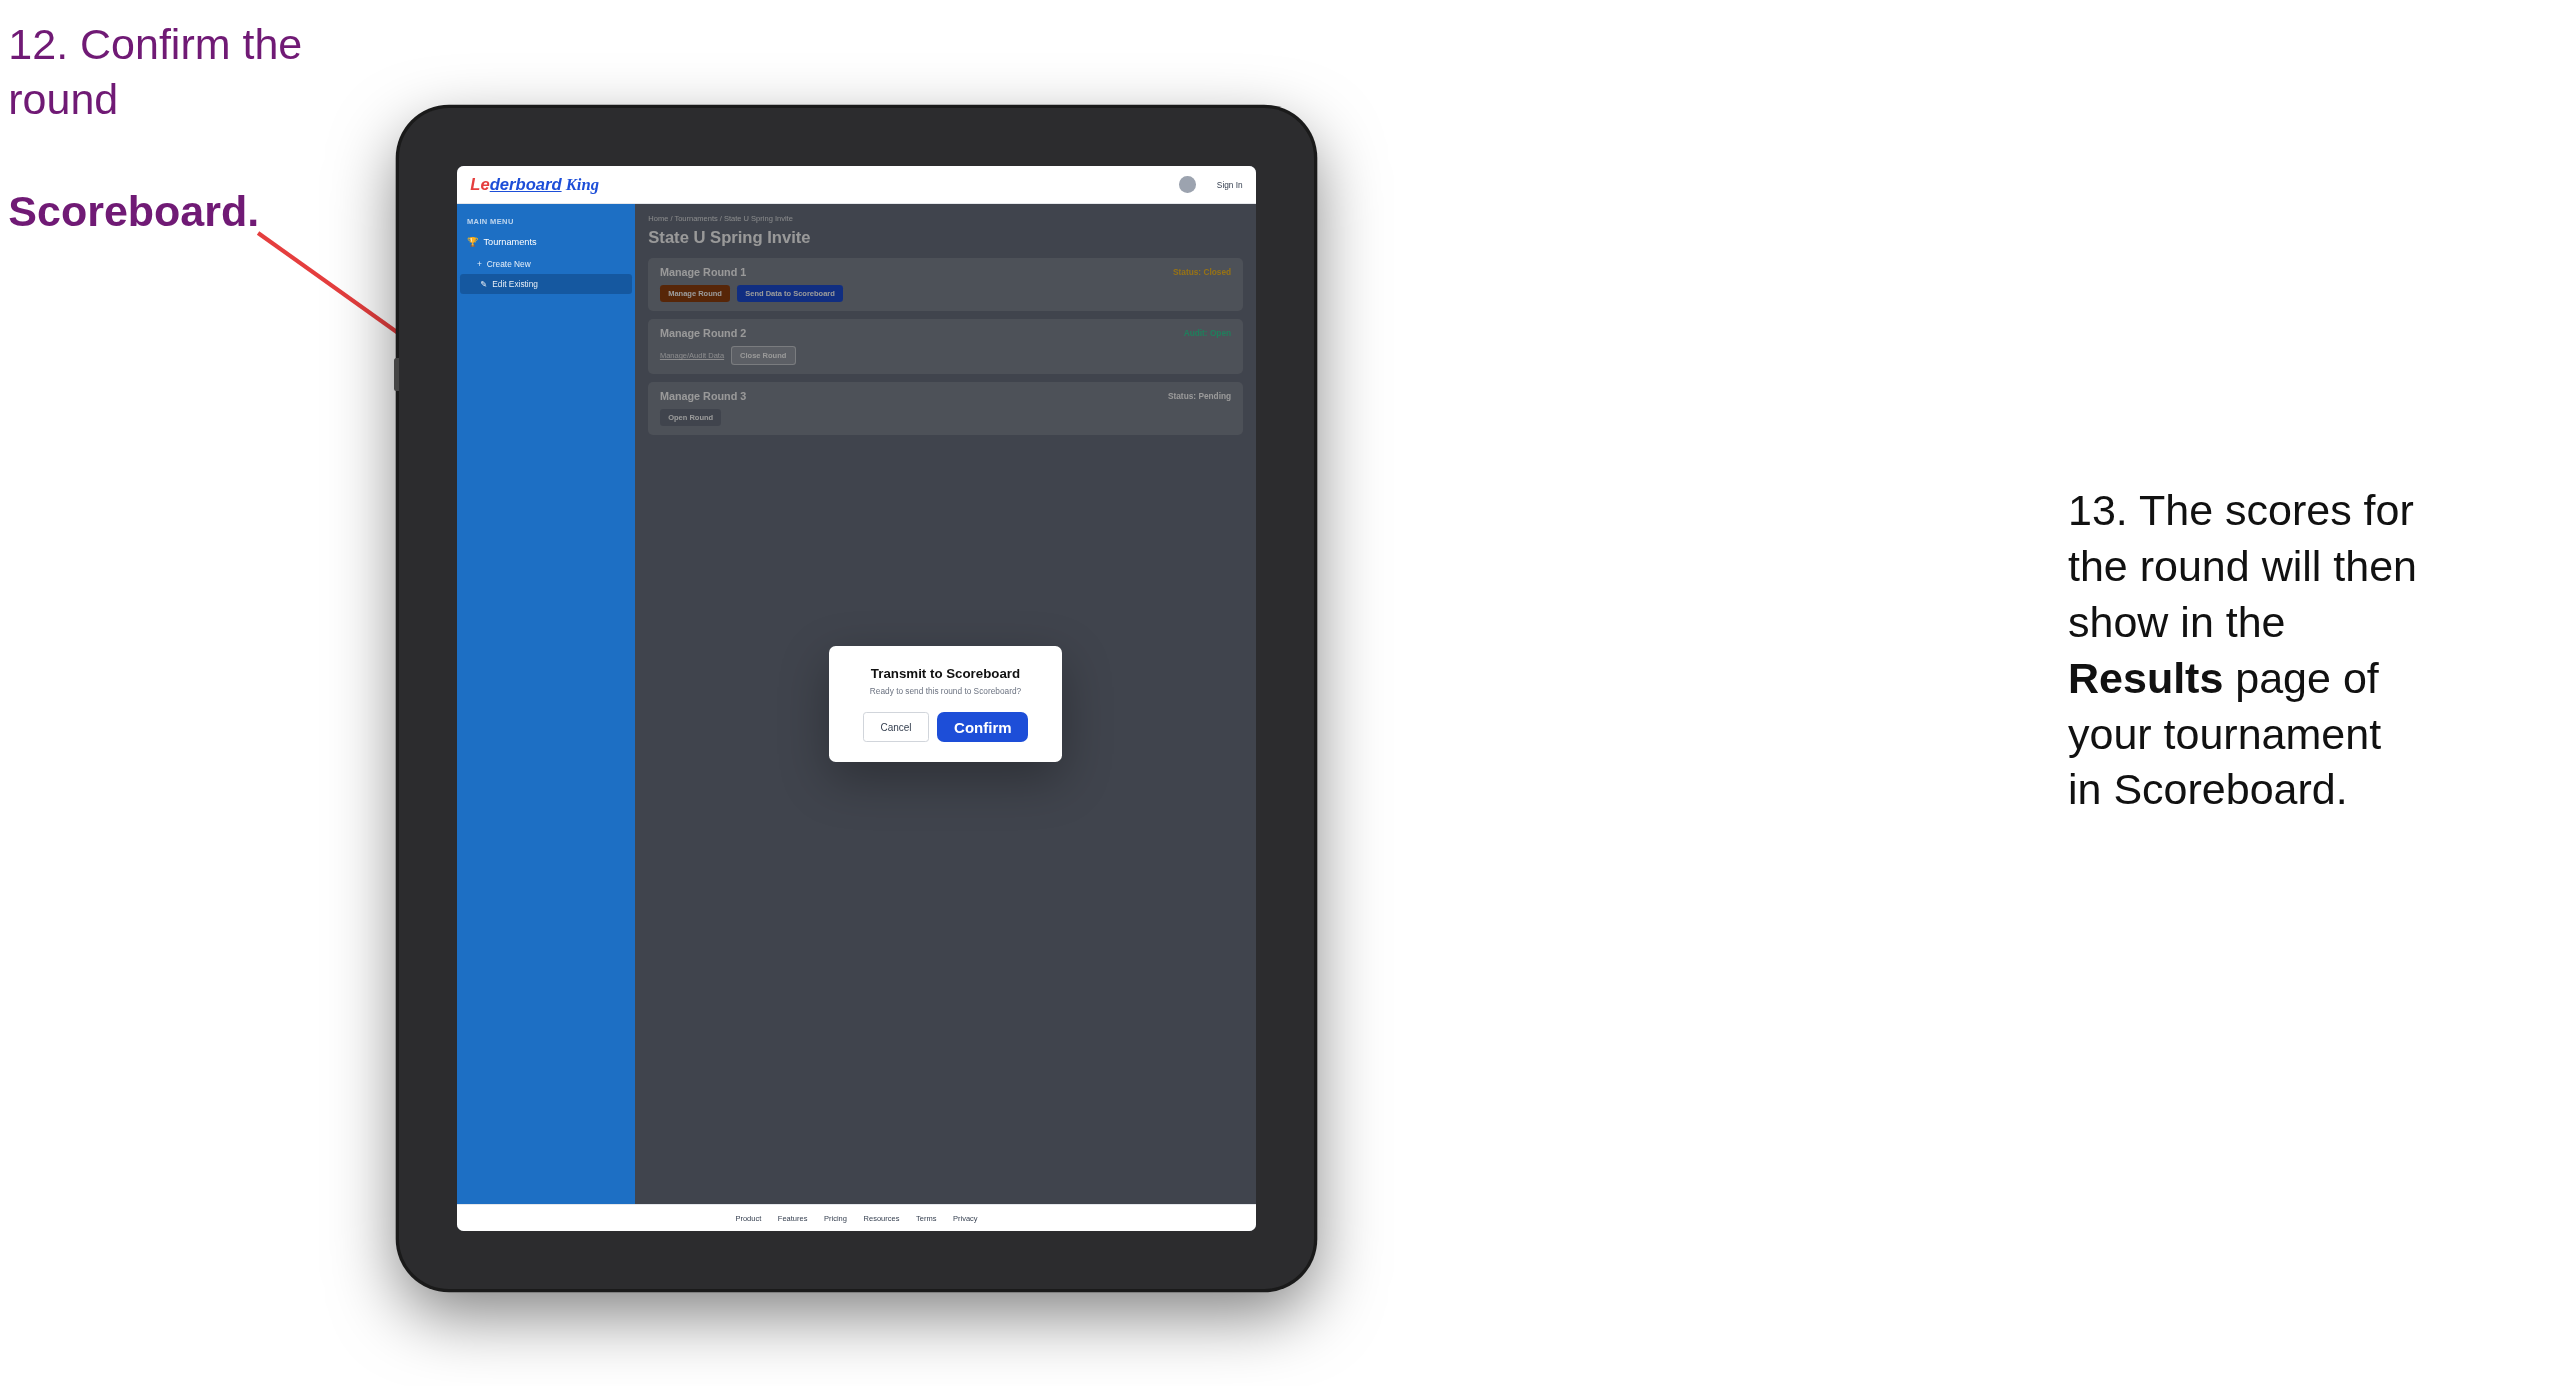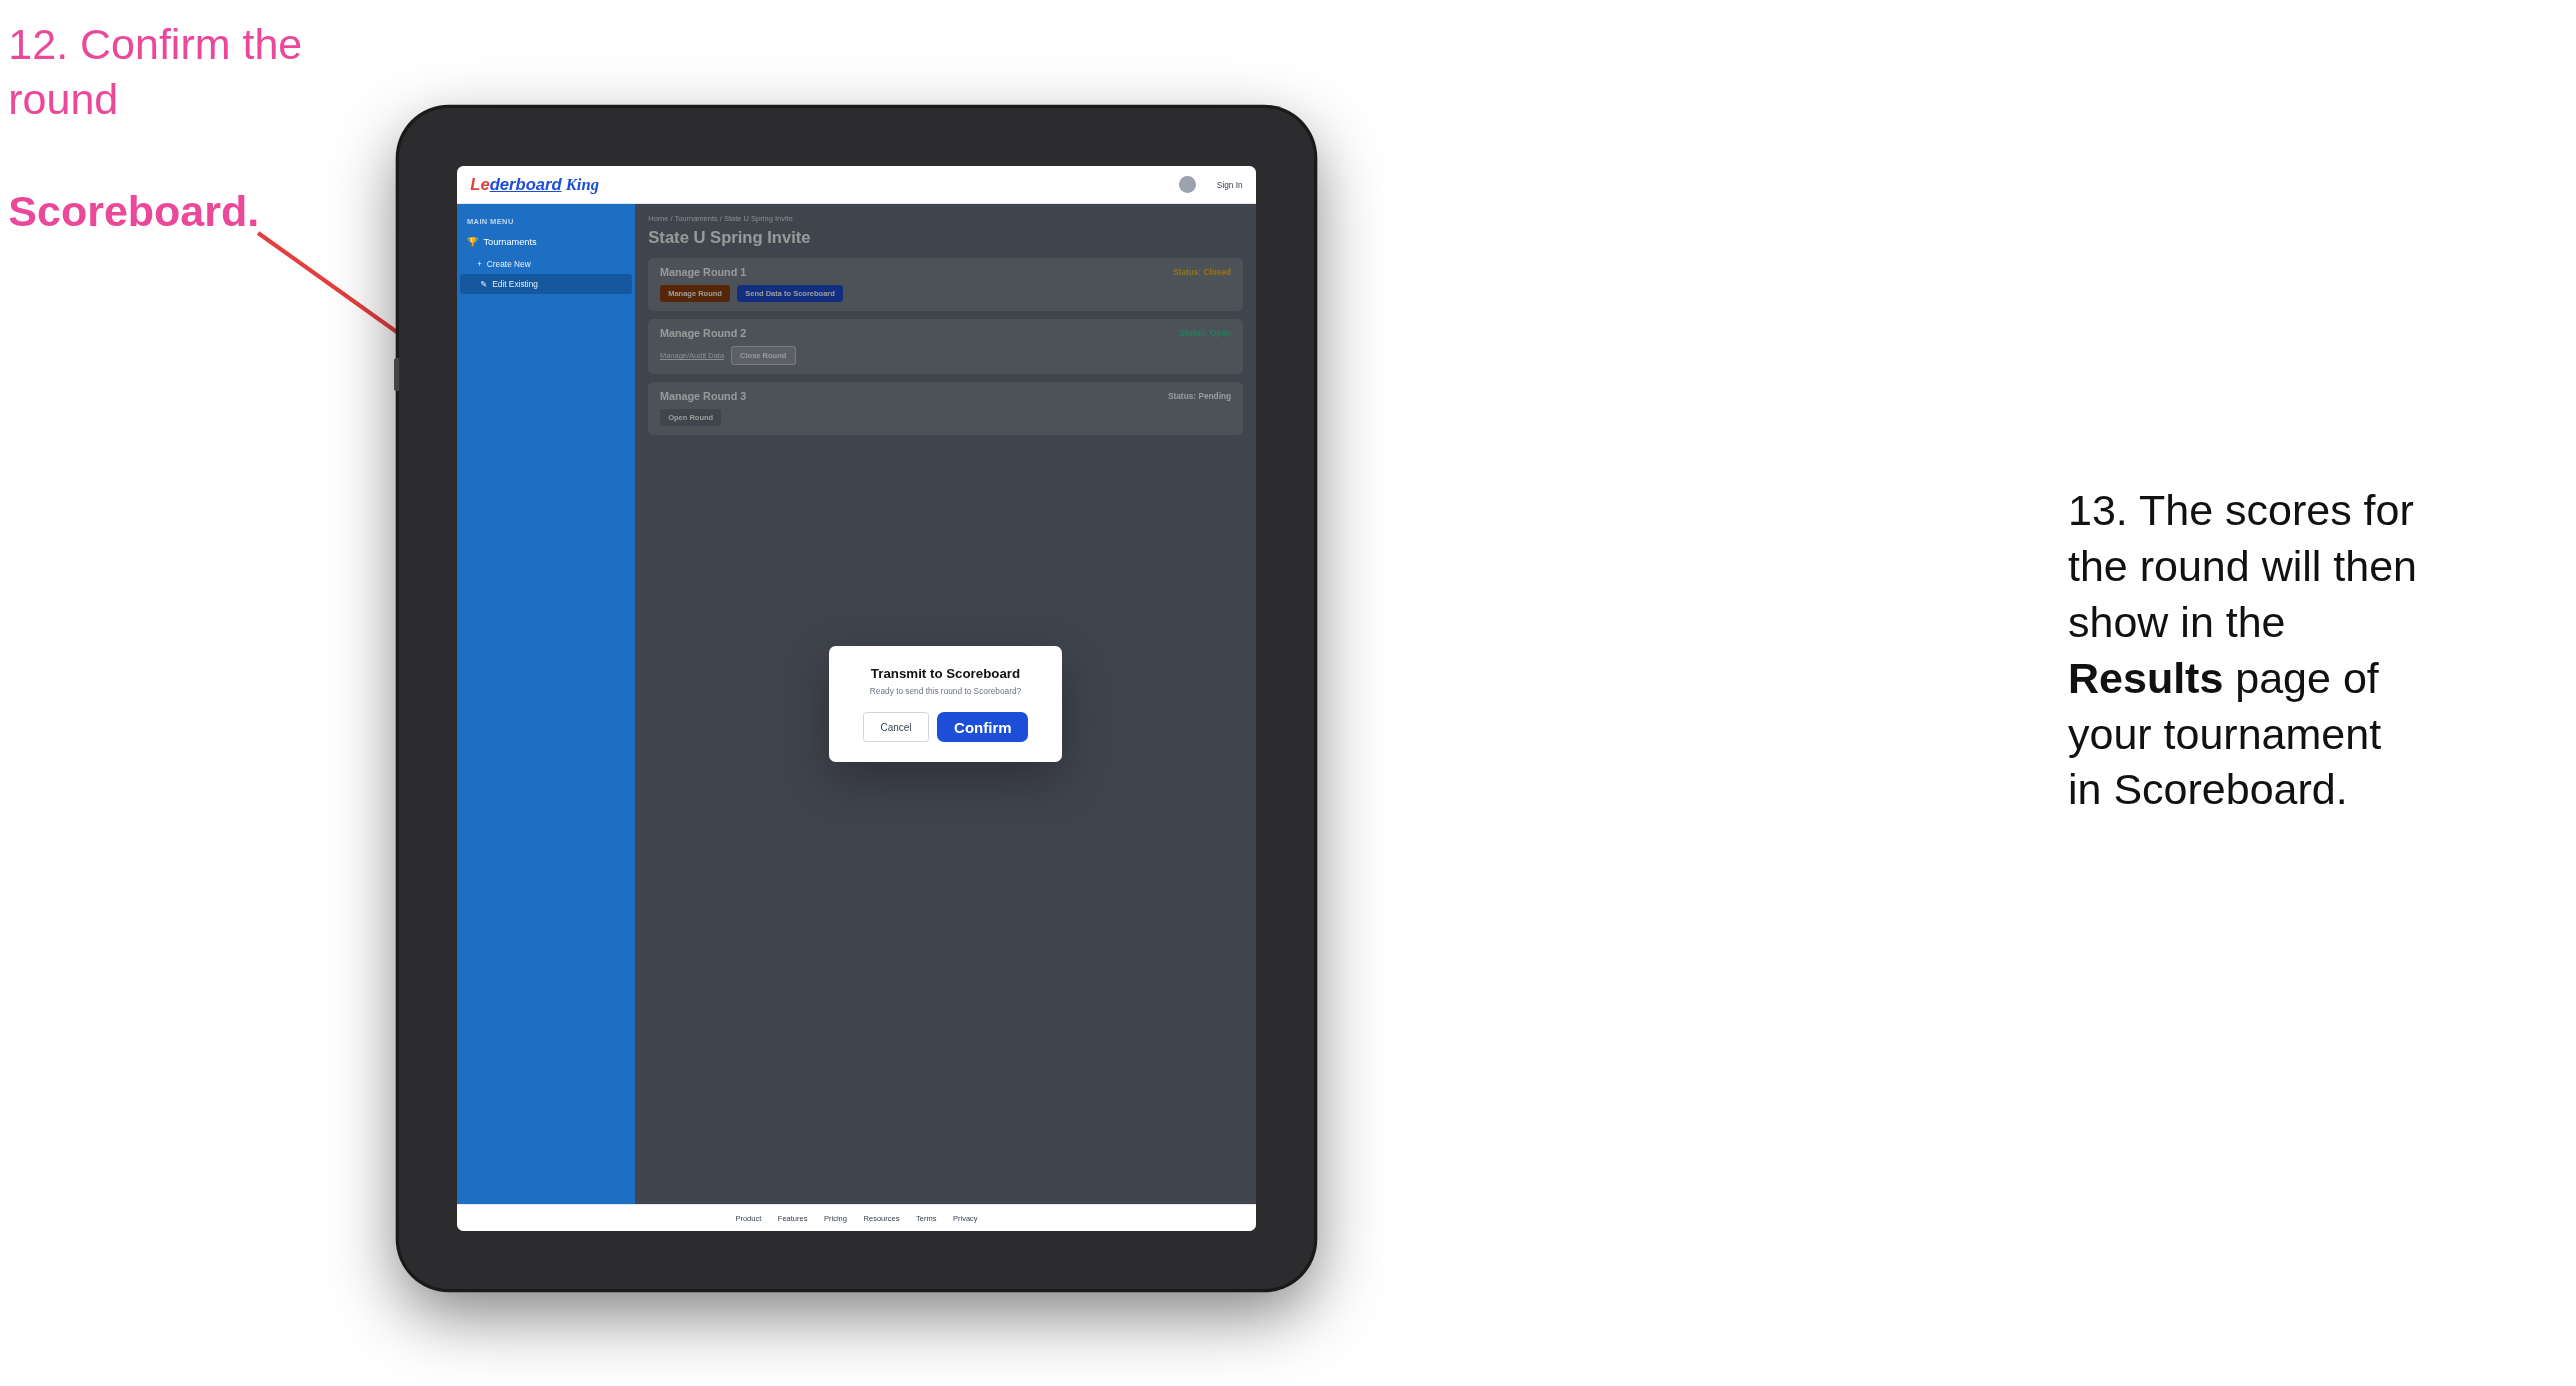--- a/index.html
+++ b/index.html
@@ -12,21 +12,21 @@
       overflow: hidden;
     }
 
     
     .instruction-top {
       position: absolute;
       top: 16.6px;
       left: 8.3px;
       font-size: 43px;
       line-height: 1.3;
-      color: #ec4899;
+      color: #701a75;
       width: 349px;
     }
     .instruction-top strong {
       font-weight: 900;
     }
 
     
     .instruction-right {
       position: absolute;
       top: 483px;
@@ -419,21 +419,21 @@
             </div>
             <div class="round-actions">
               <button class="btn btn-brown">Manage Round</button>
               <button class="btn btn-blue">Send Data to Scoreboard</button>
             </div>
           </div>
 
           <div class="round-card">
             <div class="round-header">
               <span class="round-title">Manage Round 2</span>
-              <span class="status-badge open">Status: Open</span>
+              <span class="status-badge open">Audit: Open</span>
             </div>
             <div class="round-actions">
               <span class="small-link">Manage/Audit Data</span>
               <button class="btn btn-outline">Close Round</button>
             </div>
           </div>
 
           <div class="round-card">
             <div class="round-header">
               <span class="round-title">Manage Round 3</span>

